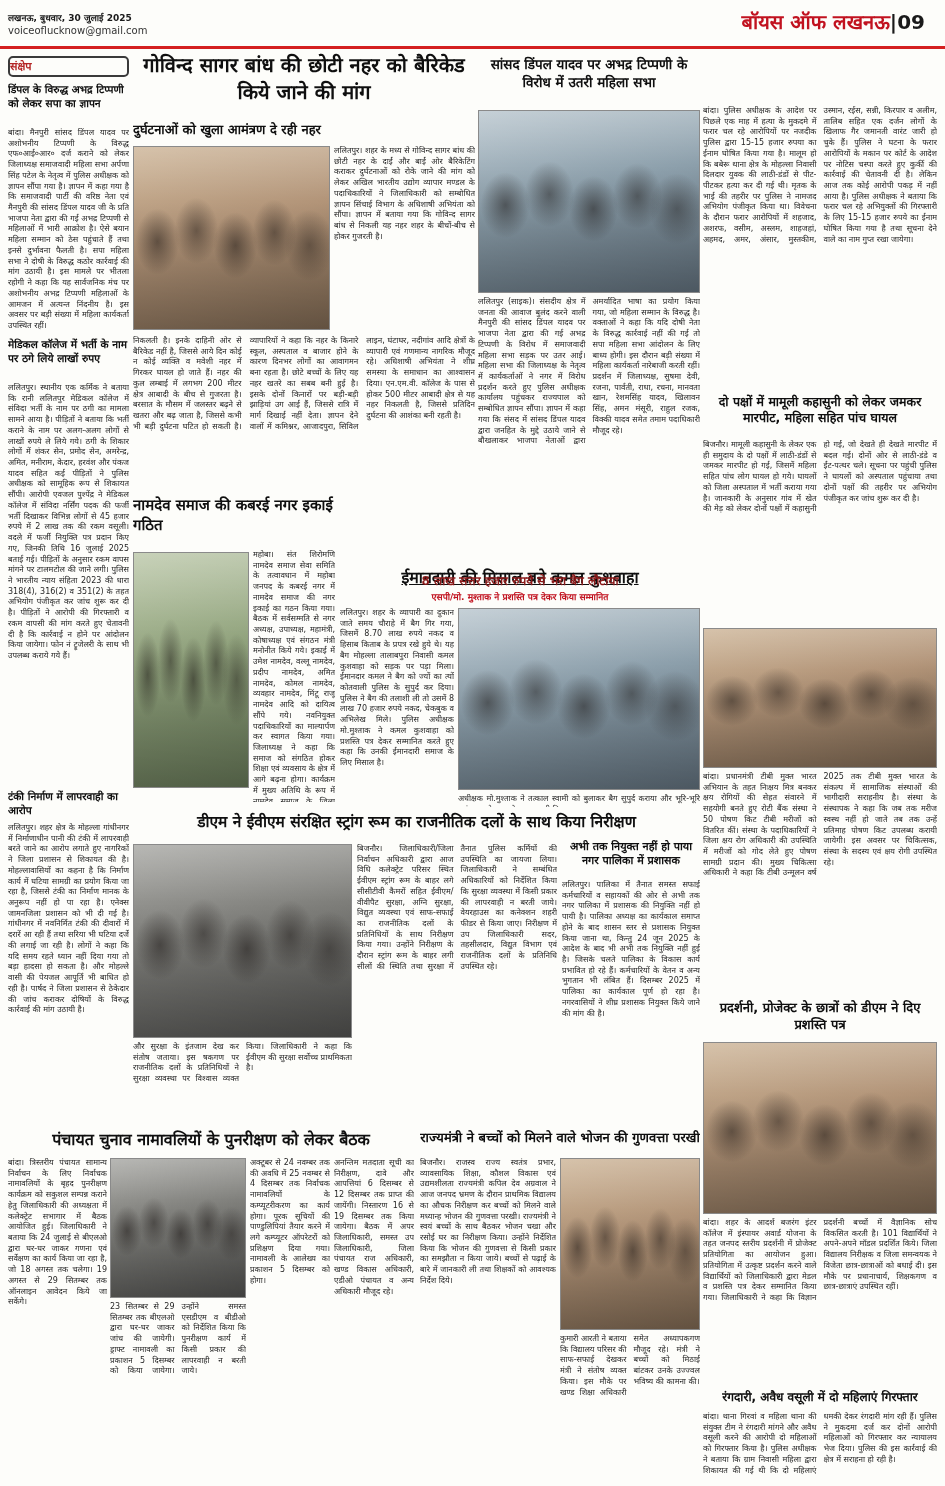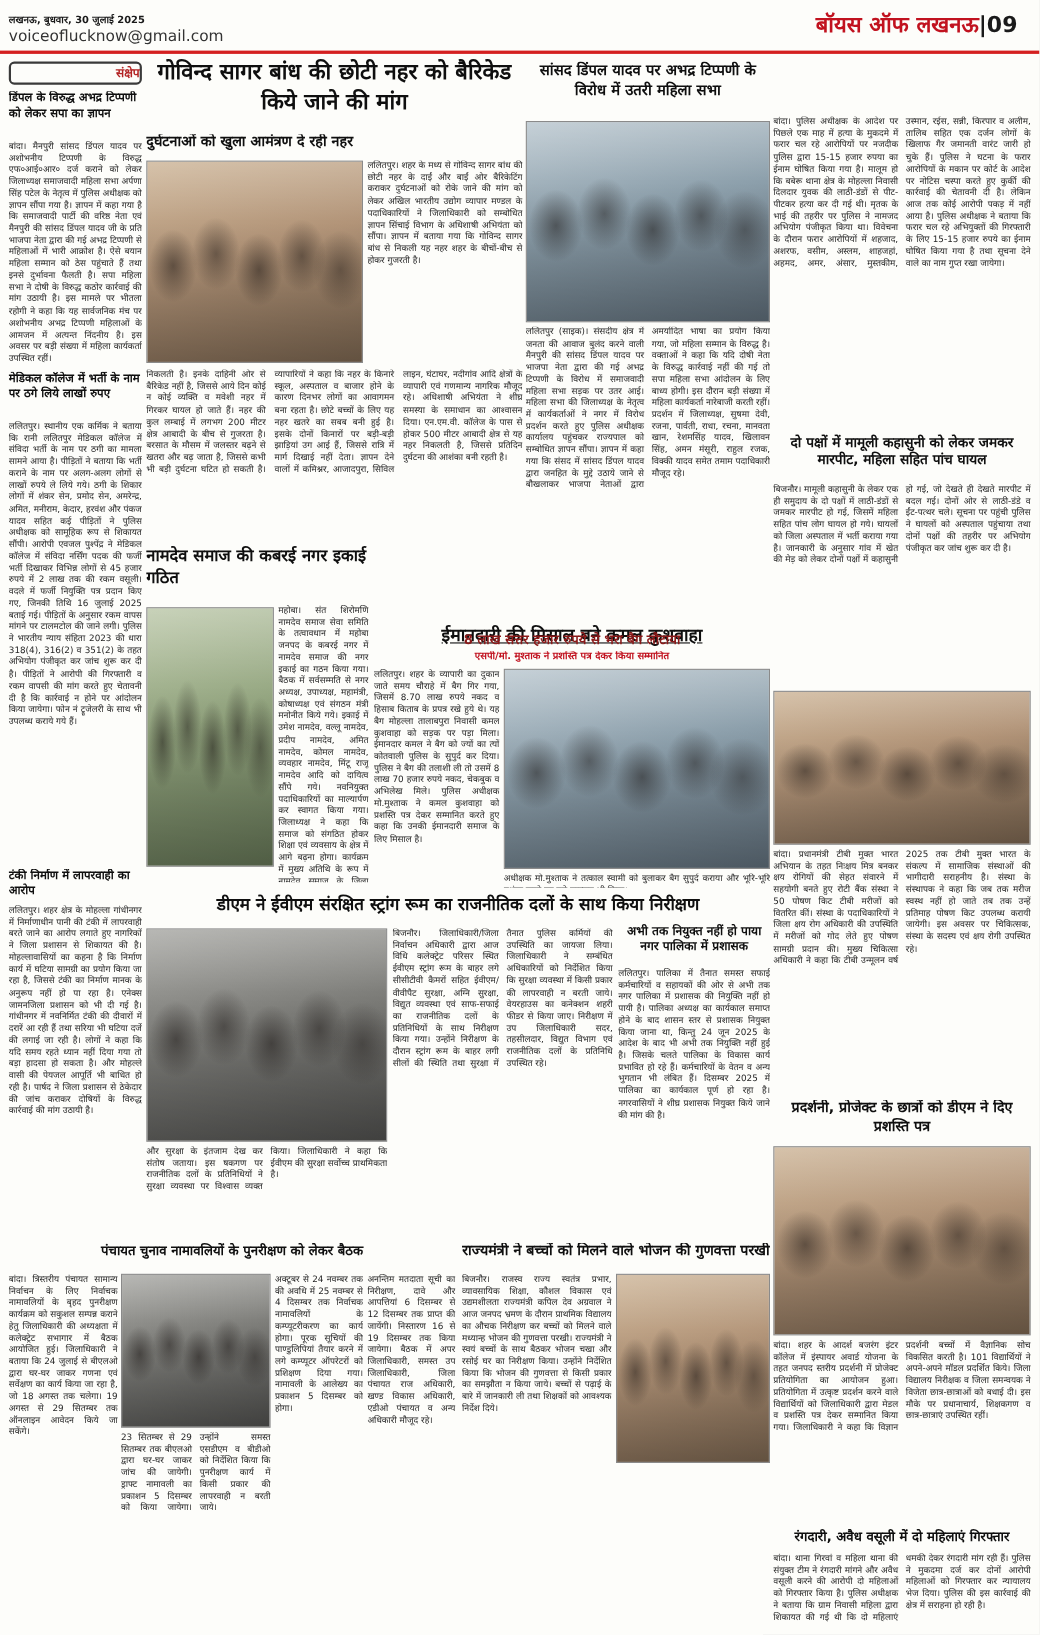--- a/index.html
+++ b/index.html
@@ -19,29 +19,29 @@
     radial-gradient(ellipse 16% 26% at 72% 47%, rgba(25,20,18,.45), transparent 70%),
     radial-gradient(ellipse 18% 28% at 90% 54%, rgba(25,20,18,.40), transparent 70%),
     linear-gradient(180deg, rgba(255,255,255,.18) 0%, rgba(0,0,0,0) 30%, rgba(0,0,0,.22) 100%);}
   .ph-warm{background:linear-gradient(165deg,#cdb598 0%,#b29478 45%,#7e6852 100%);}
   .ph-cool{background:linear-gradient(165deg,#b9c6ce 0%,#8da0ac 45%,#61707c 100%);}
   .ph-green{background:linear-gradient(165deg,#bcc8aa 0%,#93a57f 45%,#667757 100%);}
   .ph-dark{background:linear-gradient(165deg,#a8a8a4 0%,#7e7e7a 45%,#525250 100%);}
   .red{color:#c1121f;}
   .maroon{color:#8b1a1a;}
   .rule-red{background:#d42020;}
-  .sankshep{border:2px solid #3a3a3a;border-radius:5px;text-align:right;font-weight:bold;font-size:11px;color:#b32424;line-height:17px;}
+  .sankshep{border:2px solid #3a3a3a;border-radius:5px;text-align:left;font-weight:bold;font-size:11px;color:#b32424;line-height:17px;}
 </style>
 </head>
 <body>
 
 <div class="page">
 
   <div class="abs" style="left:8px;top:11px;font-size:9px;font-weight:bold;">लखनऊ, बुधवार, 30 जुलाई 2025</div>
-  <div class="abs" style="left:8px;top:25px;font-size:14px;color:#333;">voiceoflucknow@gmail.com</div>
+  <div class="abs" style="left:8px;top:25px;font-size:10px;color:#333;">voiceoflucknow@gmail.com</div>
   <div class="abs" style="right:20px;top:8px;font-size:20px;font-weight:bold;white-space:nowrap;margin-left:20px;">
     <span class="red">बॉयस ऑफ लखनऊ</span><span>|</span><span>09</span>
   </div>
   <div class="abs rule-red" style="left:0;top:46px;width:945px;height:3px;"></div>
 
   <div class="abs sankshep" style="left:8px;top:56px;width:121px;height:21px;">संक्षेप</div>
 
   <div class="abs hl" style="left:8px;top:83px;width:121px;height:42px;font-size:10.5px;">डिंपल के विरुद्ध अभद्र टिप्पणी को लेकर सपा का ज्ञापन</div>
   <div class="abs bt" style="left:8px;top:128px;width:121px;height:204px;">बांदा। मैनपुरी सांसद डिंपल यादव पर अशोभनीय टिप्पणी के विरुद्ध एफ०आई०आर० दर्ज कराने को लेकर जिलाध्यक्ष समाजवादी महिला सभा अर्पणा सिंह पटेल के नेतृत्व में पुलिस अधीक्षक को ज्ञापन सौंपा गया है। ज्ञापन में कहा गया है कि समाजवादी पार्टी की वरिष्ठ नेता एवं मैनपुरी की सांसद डिंपल यादव जी के प्रति भाजपा नेता द्वारा की गई अभद्र टिप्पणी से महिलाओं में भारी आक्रोश है। ऐसे बयान महिला सम्मान को ठेस पहुंचाते हैं तथा इनसे दुर्भावना फैलती है। सपा महिला सभा ने दोषी के विरुद्ध कठोर कार्रवाई की मांग उठायी है। इस मामले पर भीतला रहोगी ने कहा कि यह सार्वजनिक मंच पर अशोभनीय अभद्र टिप्पणी महिलाओं के आमजन में अत्यन्त निंदनीय है। इस अवसर पर बड़ी संख्या में महिला कार्यकर्ता उपस्थित रहीं।</div>
 
@@ -88,24 +88,25 @@
   <div class="abs hl ctr" style="left:562px;top:840px;width:138px;height:36px;font-size:11px;">अभी तक नियुक्त नहीं हो पाया नगर पालिका में प्रशासक</div>
   <div class="abs bt" style="left:562px;top:880px;width:138px;height:246px;">ललितपुर। पालिका में तैनात समस्त सफाई कर्मचारियों व सहायकों की ओर से अभी तक नगर पालिका में प्रशासक की नियुक्ति नहीं हो पायी है। पालिका अध्यक्ष का कार्यकाल समाप्त होने के बाद शासन स्तर से प्रशासक नियुक्त किया जाना था, किन्तु 24 जून 2025 के आदेश के बाद भी अभी तक नियुक्ति नहीं हुई है। जिसके चलते पालिका के विकास कार्य प्रभावित हो रहे हैं। कर्मचारियों के वेतन व अन्य भुगतान भी लंबित हैं। दिसम्बर 2025 में पालिका का कार्यकाल पूर्ण हो रहा है। नगरवासियों ने शीघ्र प्रशासक नियुक्त किये जाने की मांग की है।</div>
 
   <div class="abs hl ctr" style="left:703px;top:1000px;width:234px;height:40px;font-size:13px;">प्रदर्शनी, प्रोजेक्ट के छात्रों को डीएम ने दिए प्रशस्ति पत्र</div>
   <div class="photo ph-warm" style="left:703px;top:1042px;width:234px;height:172px;"></div>
   <div class="abs bt c2" style="left:703px;top:1218px;width:234px;height:168px;">बांदा। शहर के आदर्श बजरंग इंटर कॉलेज में इंस्पायर अवार्ड योजना के तहत जनपद स्तरीय प्रदर्शनी में प्रोजेक्ट प्रतियोगिता का आयोजन हुआ। प्रतियोगिता में उत्कृष्ट प्रदर्शन करने वाले विद्यार्थियों को जिलाधिकारी द्वारा मेडल व प्रशस्ति पत्र देकर सम्मानित किया गया। जिलाधिकारी ने कहा कि विज्ञान प्रदर्शनी बच्चों में वैज्ञानिक सोच विकसित करती है। 101 विद्यार्थियों ने अपने-अपने मॉडल प्रदर्शित किये। जिला विद्यालय निरीक्षक व जिला समन्वयक ने विजेता छात्र-छात्राओं को बधाई दी। इस मौके पर प्रधानाचार्य, शिक्षकगण व छात्र-छात्राएं उपस्थित रहीं।</div>
 
   <div class="abs hl ctr" style="left:703px;top:1390px;width:234px;height:20px;font-size:12px;">रंगदारी, अवैध वसूली में दो महिलाएं गिरफ्तार</div>
   <div class="abs bt c2" style="left:703px;top:1412px;width:234px;height:68px;">बांदा। थाना गिरवां व महिला थाना की संयुक्त टीम ने रंगदारी मांगने और अवैध वसूली करने की आरोपी दो महिलाओं को गिरफ्तार किया है। पुलिस अधीक्षक ने बताया कि ग्राम निवासी महिला द्वारा शिकायत की गई थी कि दो महिलाएं धमकी देकर रंगदारी मांग रही हैं। पुलिस ने मुकदमा दर्ज कर दोनों आरोपी महिलाओं को गिरफ्तार कर न्यायालय भेज दिया। पुलिस की इस कार्रवाई की क्षेत्र में सराहना हो रही है।</div>
 
-  <div class="abs hl ctr" style="left:8px;top:1130px;width:406px;height:24px;font-size:12px;">पंचायत चुनाव नामावलियों के पुनरीक्षण को लेकर बैठक</div>
+  <div class="abs hl ctr" style="left:8px;top:1130px;width:406px;height:24px;font-size:16px;">पंचायत चुनाव नामावलियों के पुनरीक्षण को लेकर बैठक</div>
   <div class="abs bt" style="left:8px;top:1158px;width:99px;height:324px;">बांदा। त्रिस्तरीय पंचायत सामान्य निर्वाचन के लिए निर्वाचक नामावलियों के बृहद पुनरीक्षण कार्यक्रम को सकुशल सम्पन्न कराने हेतु जिलाधिकारी की अध्यक्षता में कलेक्ट्रेट सभागार में बैठक आयोजित हुई। जिलाधिकारी ने बताया कि 24 जुलाई से बीएलओ द्वारा घर-घर जाकर गणना एवं सर्वेक्षण का कार्य किया जा रहा है, जो 18 अगस्त तक चलेगा। 19 अगस्त से 29 सितम्बर तक ऑनलाइन आवेदन किये जा सकेंगे।</div>
   <div class="photo ph-dark" style="left:110px;top:1158px;width:136px;height:140px;"></div>
   <div class="abs bt c2" style="left:110px;top:1302px;width:136px;height:180px;">23 सितम्बर से 29 सितम्बर तक बीएलओ द्वारा घर-घर जाकर जांच की जायेगी। ड्राफ्ट नामावली का प्रकाशन 5 दिसम्बर को किया जायेगा। उन्होंने समस्त एसडीएम व बीडीओ को निर्देशित किया कि पुनरीक्षण कार्य में किसी प्रकार की लापरवाही न बरती जाये।</div>
   <div class="abs bt" style="left:250px;top:1158px;width:80px;height:324px;">अक्टूबर से 24 नवम्बर तक की अवधि में 25 नवम्बर से 4 दिसम्बर तक निर्वाचक नामावलियों के कम्प्यूटरीकरण का कार्य होगा। पूरक सूचियों की पाण्डुलिपियां तैयार करने में लगे कम्प्यूटर ऑपरेटरों को प्रशिक्षण दिया गया। नामावली के आलेख्य का प्रकाशन 5 दिसम्बर को होगा।</div>
   <div class="abs bt" style="left:334px;top:1158px;width:80px;height:324px;">अनन्तिम मतदाता सूची का निरीक्षण, दावे और आपत्तियां 6 दिसम्बर से 12 दिसम्बर तक प्राप्त की जायेंगी। निस्तारण 16 से 19 दिसम्बर तक किया जायेगा। बैठक में अपर जिलाधिकारी, समस्त उप जिलाधिकारी, जिला पंचायत राज अधिकारी, खण्ड विकास अधिकारी, एडीओ पंचायत व अन्य अधिकारी मौजूद रहे।</div>
 
   <div class="abs hl ctr" style="left:420px;top:1130px;width:280px;height:24px;font-size:13px;">राज्यमंत्री ने बच्चों को मिलने वाले भोजन की गुणवत्ता परखी</div>
   <div class="abs bt" style="left:420px;top:1158px;width:136px;height:324px;">बिजनौर। राजस्व राज्य स्वतंत्र प्रभार, व्यावसायिक शिक्षा, कौशल विकास एवं उद्यमशीलता राज्यमंत्री कपिल देव अग्रवाल ने आज जनपद भ्रमण के दौरान प्राथमिक विद्यालय का औचक निरीक्षण कर बच्चों को मिलने वाले मध्यान्ह भोजन की गुणवत्ता परखी। राज्यमंत्री ने स्वयं बच्चों के साथ बैठकर भोजन चखा और रसोई घर का निरीक्षण किया। उन्होंने निर्देशित किया कि भोजन की गुणवत्ता से किसी प्रकार का समझौता न किया जाये। बच्चों से पढ़ाई के बारे में जानकारी ली तथा शिक्षकों को आवश्यक निर्देश दिये।</div>
   <div class="photo ph-warm" style="left:560px;top:1158px;width:140px;height:172px;"></div>
+  <div class="abs bt c2" style="left:560px;top:1334px;width:140px;height:148px;">कुमारी आरती ने बताया कि विद्यालय परिसर की साफ-सफाई देखकर मंत्री ने संतोष व्यक्त किया। इस मौके पर खण्ड शिक्षा अधिकारी समेत अध्यापकगण मौजूद रहे। मंत्री ने बच्चों को मिठाई बांटकर उनके उज्ज्वल भविष्य की कामना की।</div>
 
 </div>
 
 </body></html>

